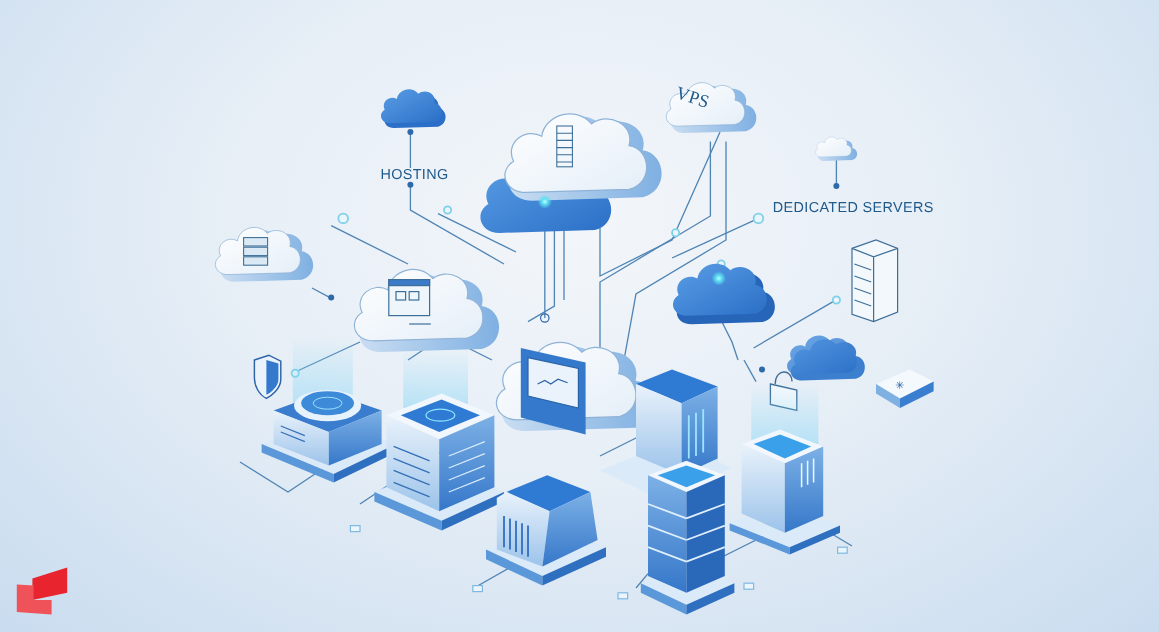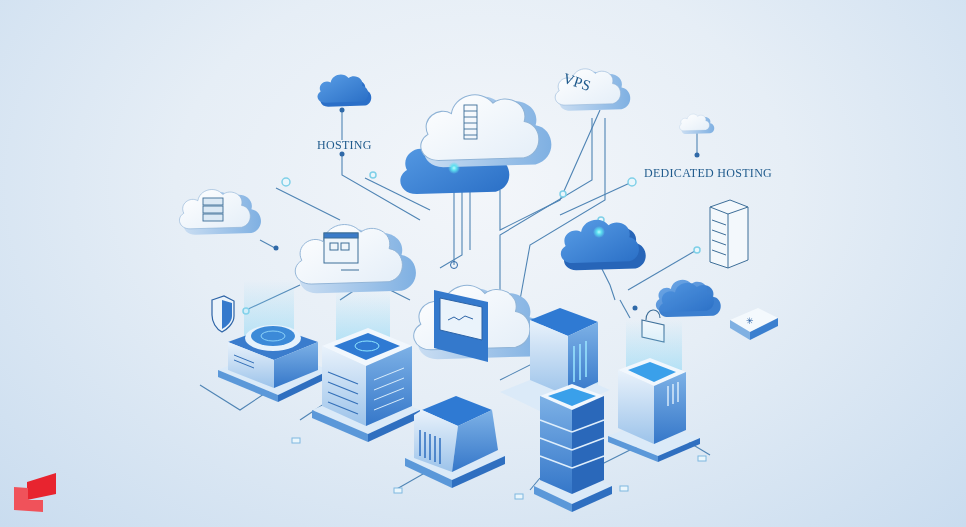--- a/index.html
+++ b/index.html
@@ -1,20 +1,20 @@
 <!DOCTYPE html>
 <html><head>
 <meta charset="utf-8">
 <style>
   html,body{margin:0;padding:0;}
   body{width:966px;height:527px;overflow:hidden;position:relative;
     background:radial-gradient(ellipse at 50% 35%, #f3f6fa 0%, #e6eef6 45%, #c9dcef 100%);
     font-family:"Liberation Sans", sans-serif;}
   svg{position:absolute;left:0;top:0;}
-  .label{position:absolute;color:#1f5a8c;font-family:Liberation Serif, serif;font-weight:400;letter-spacing:0.3px;}
+  .label{position:absolute;color:#1f5a8c;font-family:Liberation Sans, sans-serif;font-weight:400;letter-spacing:0.3px;}
   .lbl-hosting{left:317px;top:138px;font-size:12px;}
   .lbl-dedicated{left:644px;top:166px;font-size:12px;}
   .lbl-vps{left:566px;top:70px;font-size:15px;transform:rotate(18deg);transform-origin:left top;font-family:"Liberation Serif", serif;}
 </style>
 </head>
 <body>
 
 <svg width="966" height="527" viewBox="0 0 966 527">
   <defs>
     <linearGradient id="blueCloud" x1="0" y1="0" x2="1" y2="1">
@@ -273,13 +273,13 @@
   </g>
 
   <g>
     <path d="M27 482 L56 473 L56 494 L27 500 Z" fill="#e8242f"></path>
     <path d="M14 487 L28 488 L28 500 L43 500 L43 512 L14 510 Z" fill="#f0525a"></path>
   </g>
 </svg>
 
 <div class="label lbl-hosting">HOSTING</div>
 <div class="label lbl-vps">VPS</div>
-<div class="label lbl-dedicated">DEDICATED HOSTING</div>
+<div class="label lbl-dedicated">DEDICATED SERVERS</div>
 
 </body></html>

